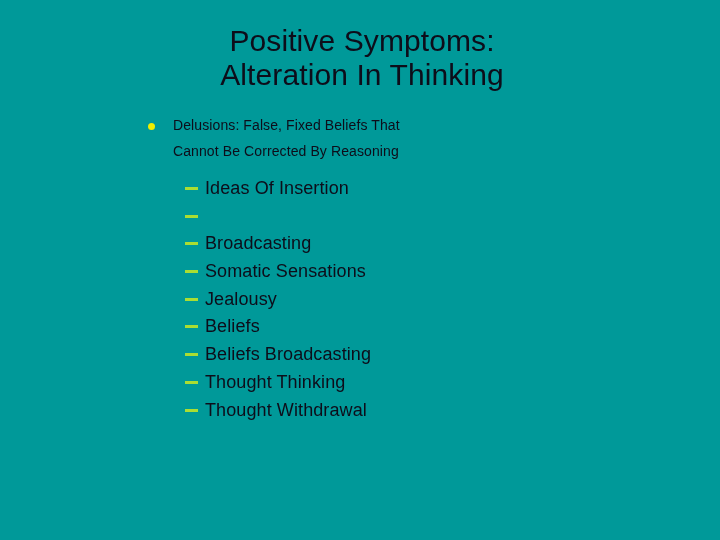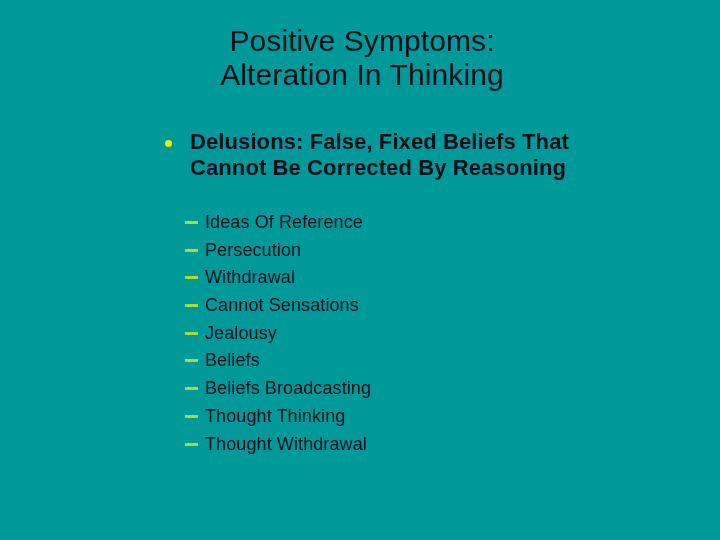--- a/index.html
+++ b/index.html
@@ -50,27 +50,26 @@
   #body-block {
     position: absolute;
     left: 0;
     top: 112px;
     width: 720px;
   }
 
   
   .level1 {
     position: relative;
-    margin: 17px;
+    margin: 0;
     padding: 0 0 0 173px;
     color: #0d0d1a;
-    font-size: 22px;
+    font-size: 14px;
     line-height: 26px;
     letter-spacing: 0.1px;
-    font-weight: bold;
   }
   .level1 .l1-marker {
     position: absolute;
     left: 148px;
     top: 11px;
     width: 7px;
     height: 7px;
     border-radius: 50%;
     background: #eeee00;
   }
@@ -130,33 +129,32 @@
       <span class="l1-marker"></span>
       <span class="l1-text">
         <span class="wrap-line">Delusions: False, Fixed Beliefs That</span>
         <span class="wrap-line">Cannot Be Corrected By Reasoning</span>
       </span>
     </div>
 
     <ul id="sub-list">
       <li class="level2">
         <span class="l2-marker"></span>
-        <span class="l2-text">Ideas Of Reference</span>
+        <span class="l2-text">Ideas Of Insertion</span>
       </li>
       <li class="level2">
         <span class="l2-marker"></span>
-        <span class="l2-text">Persecution</span>
       </li>
       <li class="level2">
         <span class="l2-marker"></span>
-        <span class="l2-text">Withdrawal</span>
+        <span class="l2-text">Broadcasting</span>
       </li>
       <li class="level2">
         <span class="l2-marker"></span>
-        <span class="l2-text">Cannot Sensations</span>
+        <span class="l2-text">Somatic Sensations</span>
       </li>
       <li class="level2">
         <span class="l2-marker"></span>
         <span class="l2-text">Jealousy</span>
       </li>
       <li class="level2">
         <span class="l2-marker"></span>
         <span class="l2-text">Beliefs</span>
       </li>
       <li class="level2">

